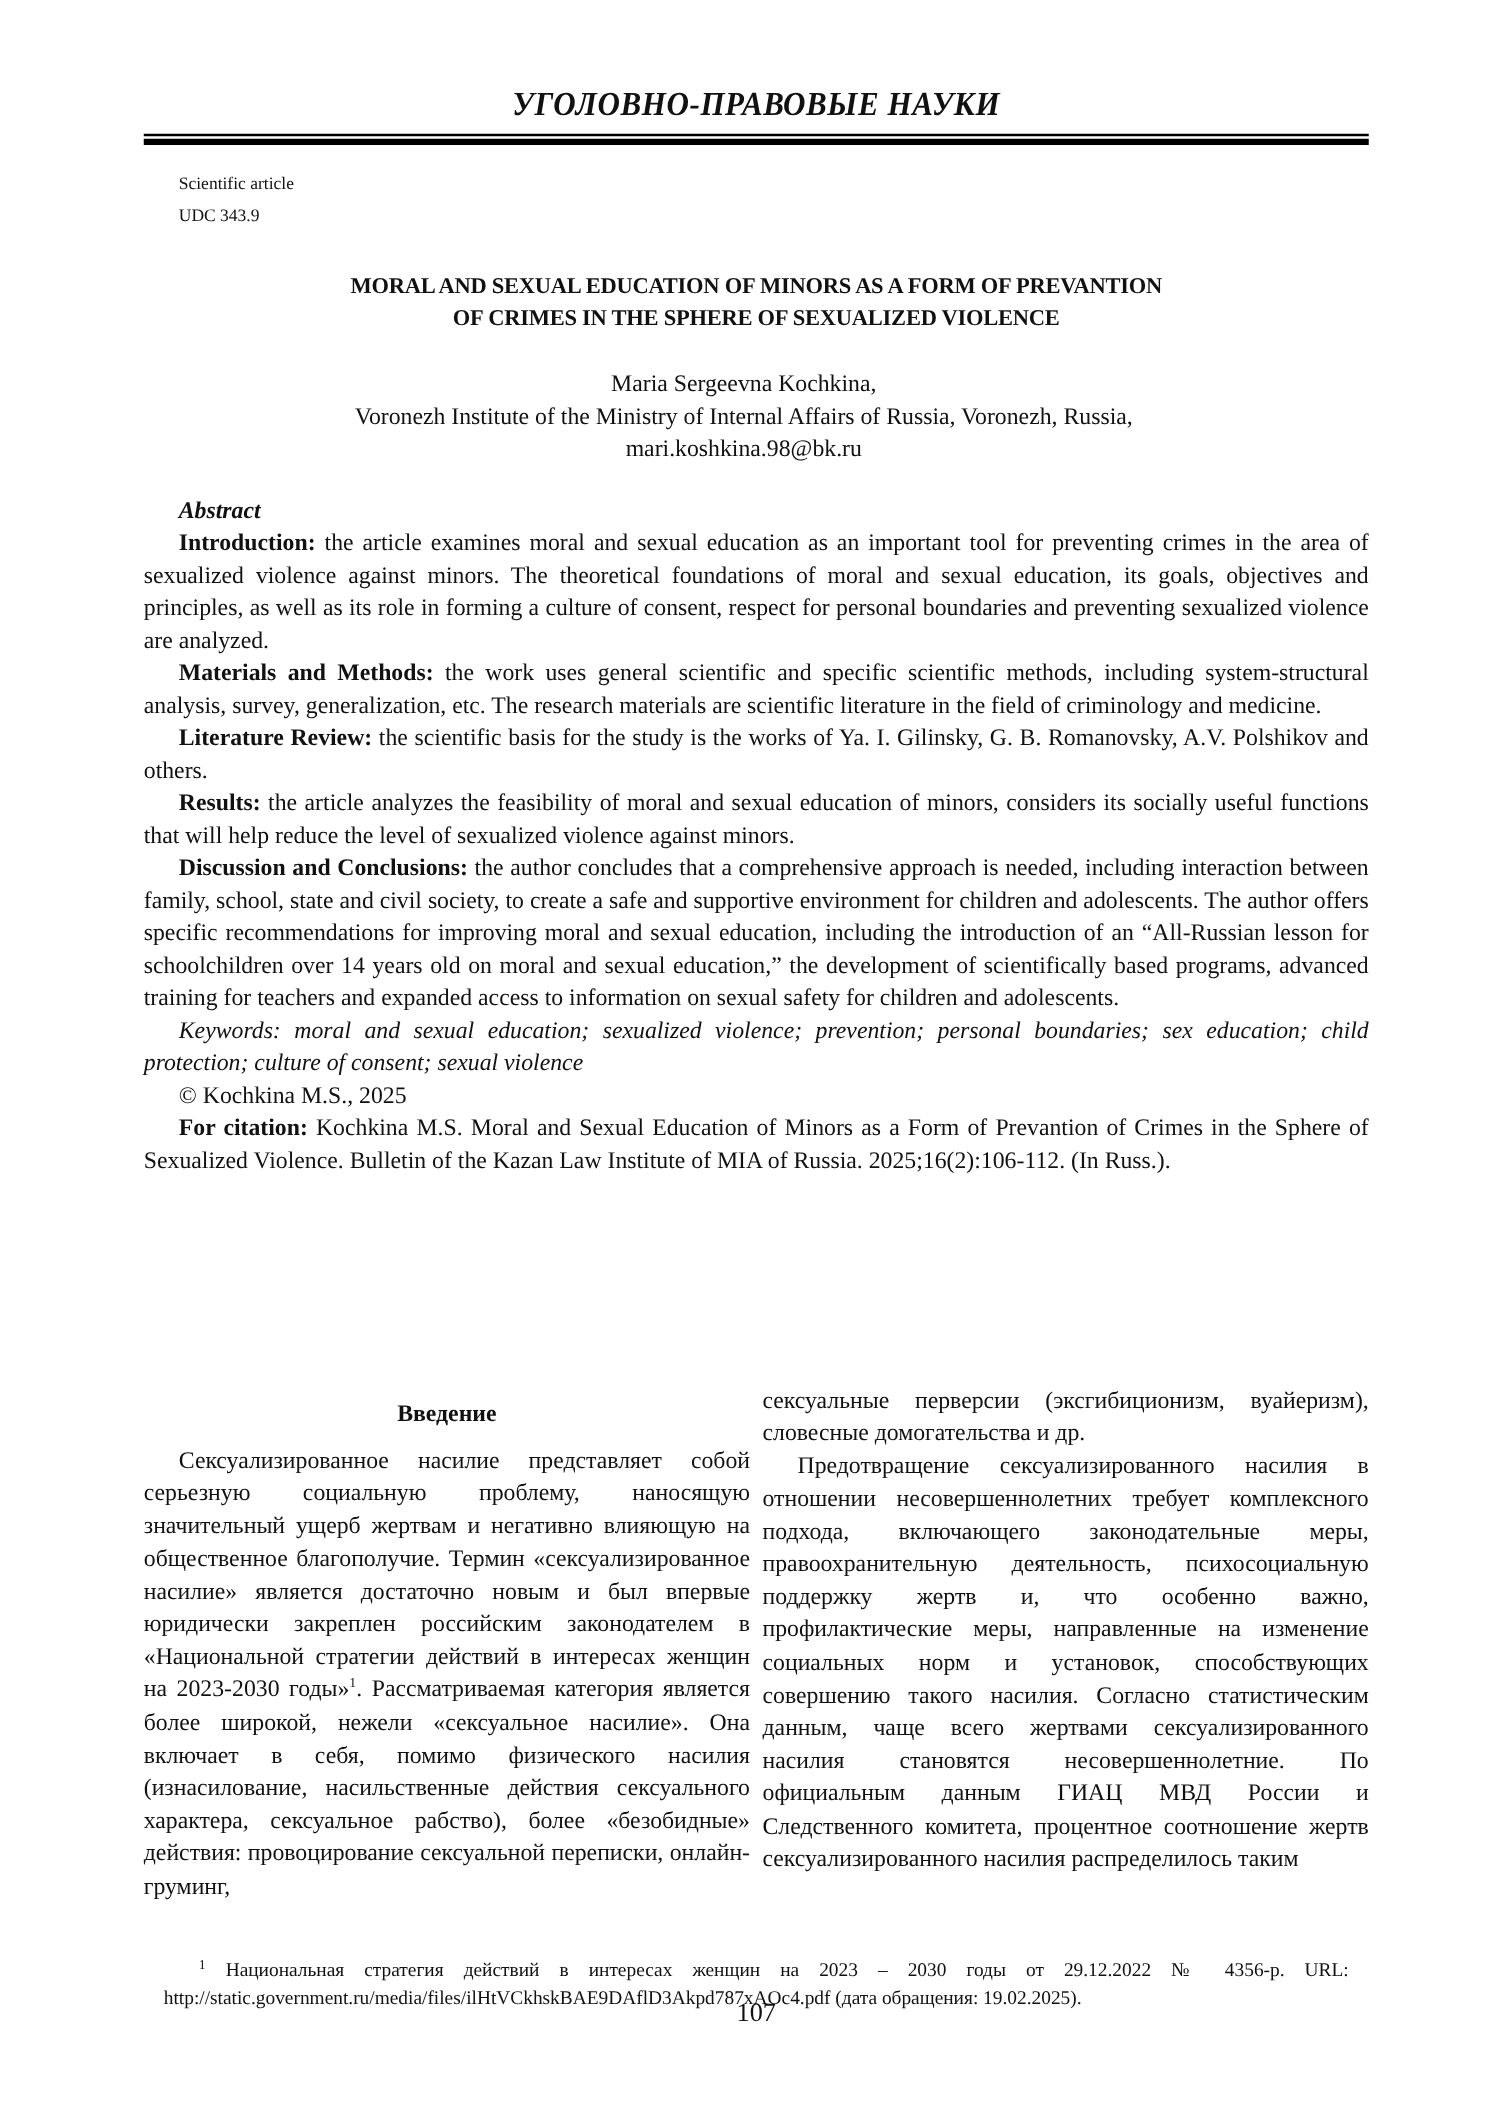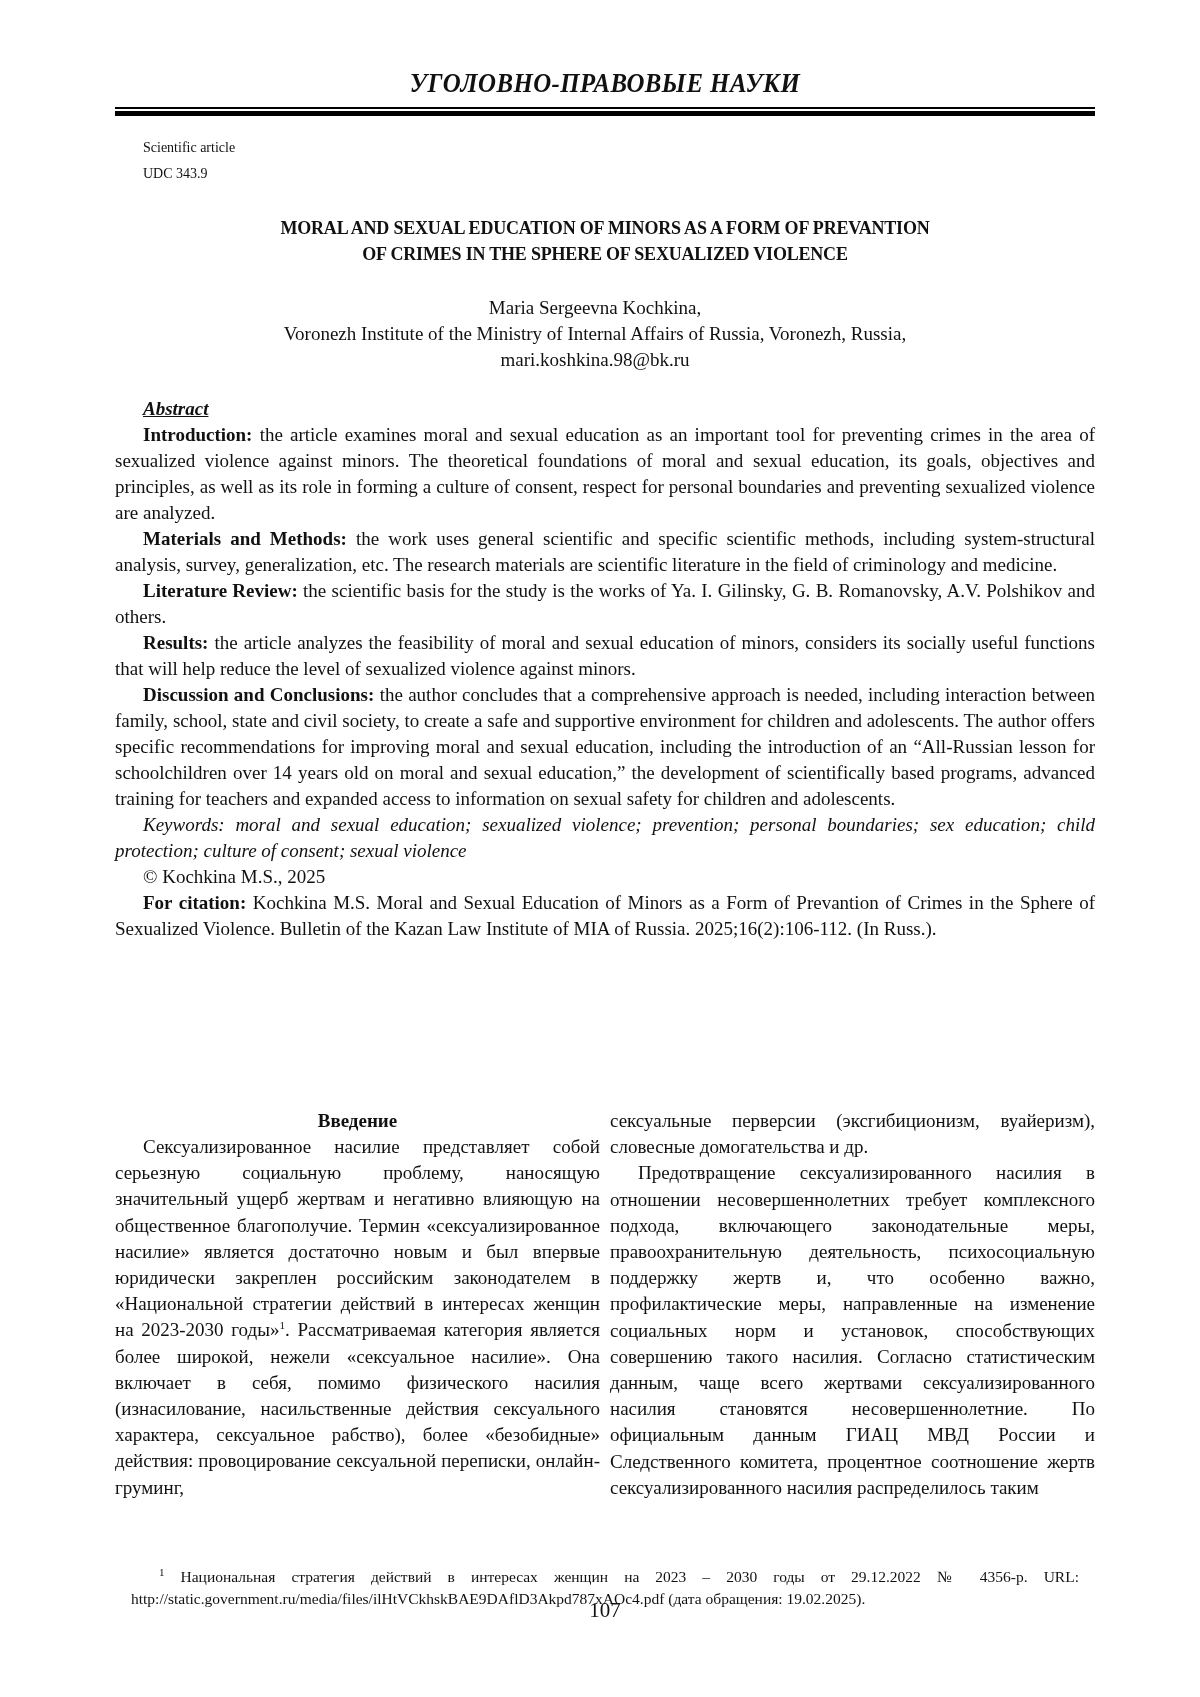--- a/index.html
+++ b/index.html
@@ -6,29 +6,29 @@
     body { width: 1200px; height: 1697px; position: relative; overflow: hidden; color: #111; font-family: "Liberation Serif", "DejaVu Serif", serif; }
     .page { position: absolute; left: 0; top: 0; width: 1183px; height: 1697px; }
     .running-head { position: absolute; left: 115px; width: 980px; top: 68px; text-align: center; font-family: "Liberation Serif", serif; font-weight: bold; font-style: italic; font-size: 27px; letter-spacing: 0.5px; transform: scaleX(0.92); }
     .rule-thin { position: absolute; left: 115px; width: 980px; top: 107px; height: 2px; background: #000; }
     .rule-thick { position: absolute; left: 115px; width: 980px; top: 111px; height: 5px; background: #000; }
     .meta { position: absolute; left: 143px; top: 135px; font-size: 14px; line-height: 26px; }
     .title { position: absolute; left: 115px; width: 980px; top: 215px; text-align: center; font-weight: bold; font-size: 18px; line-height: 26px; letter-spacing: -0.2px; }
     .author-block { position: absolute; left: 105px; width: 980px; top: 295px; text-align: center; font-size: 19px; line-height: 26px; }
     .abstract { position: absolute; left: 115px; width: 980px; top: 396px; font-size: 19px; line-height: 26px; text-align: justify; }
     .abstract p { margin: 0; text-indent: 28px; }
-    .abstract .ab-head { font-style: italic; font-weight: bold; text-indent: 28px; text-decoration: underline; }
+    .abstract .ab-head { font-style: italic; font-weight: bold; text-indent: 28px; }
     .abstract b { font-weight: bold; }
     .abstract .kw { font-style: italic; }
     .col { position: absolute; top: 1108px; width: 485px; font-size: 19px; line-height: 26.2px; text-align: justify; }
     .col-left { left: 115px; }
     .col-right { left: 610px; }
     .col p { margin: 0; text-indent: 28px; }
     .col p.noindent { text-indent: 0; }
-    .col h3 { margin: 0; text-align: center; font-size: 19px; font-weight: bold; line-height: 26px; }
+    .col h3 { margin: 11px; text-align: center; font-size: 19px; font-weight: bold; line-height: 26px; }
     sup { font-size: 11px; line-height: 0; vertical-align: super; }
     .footnote { position: absolute; left: 115px; width: 980px; top: 1550px; font-size: 15.5px; line-height: 22px; text-align: justify; }
     .footnote p { margin: 16px; text-indent: 28px; }
     .page-number { position: absolute; left: 115px; width: 980px; top: 1598px; text-align: center; font-size: 21px; }
   </style>
 </head>
 <body>
 
 <div class="page">
 

